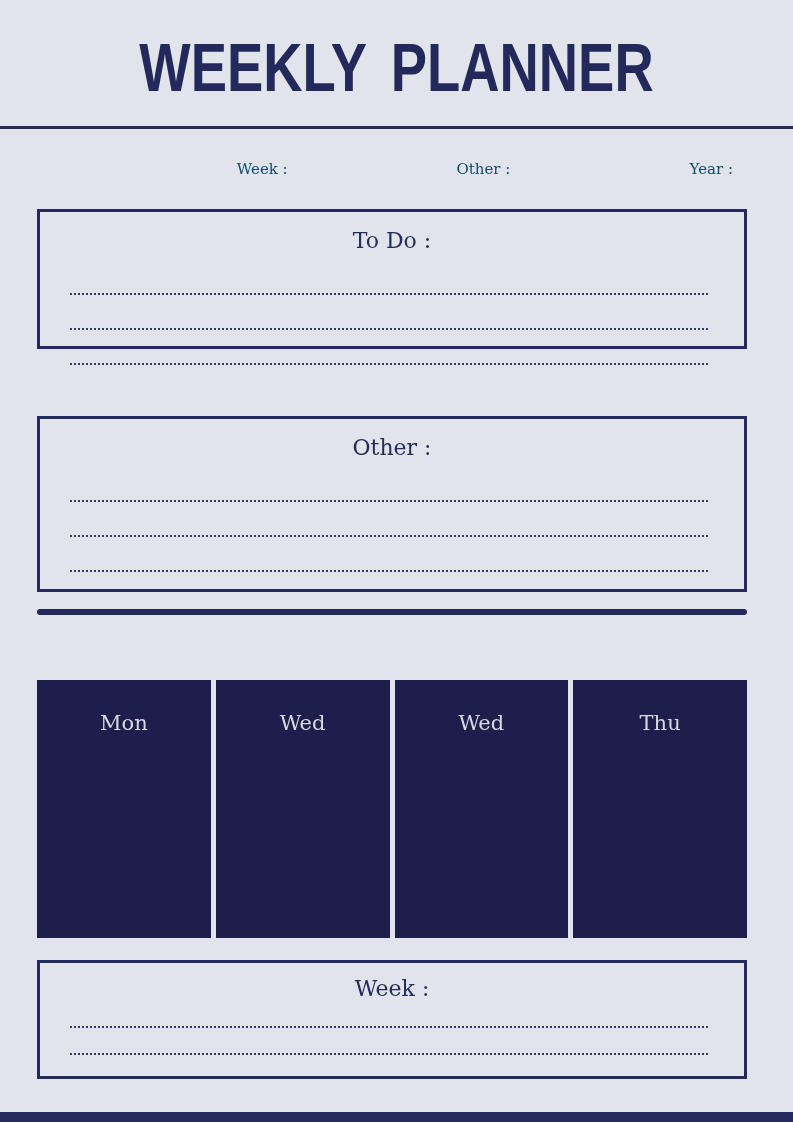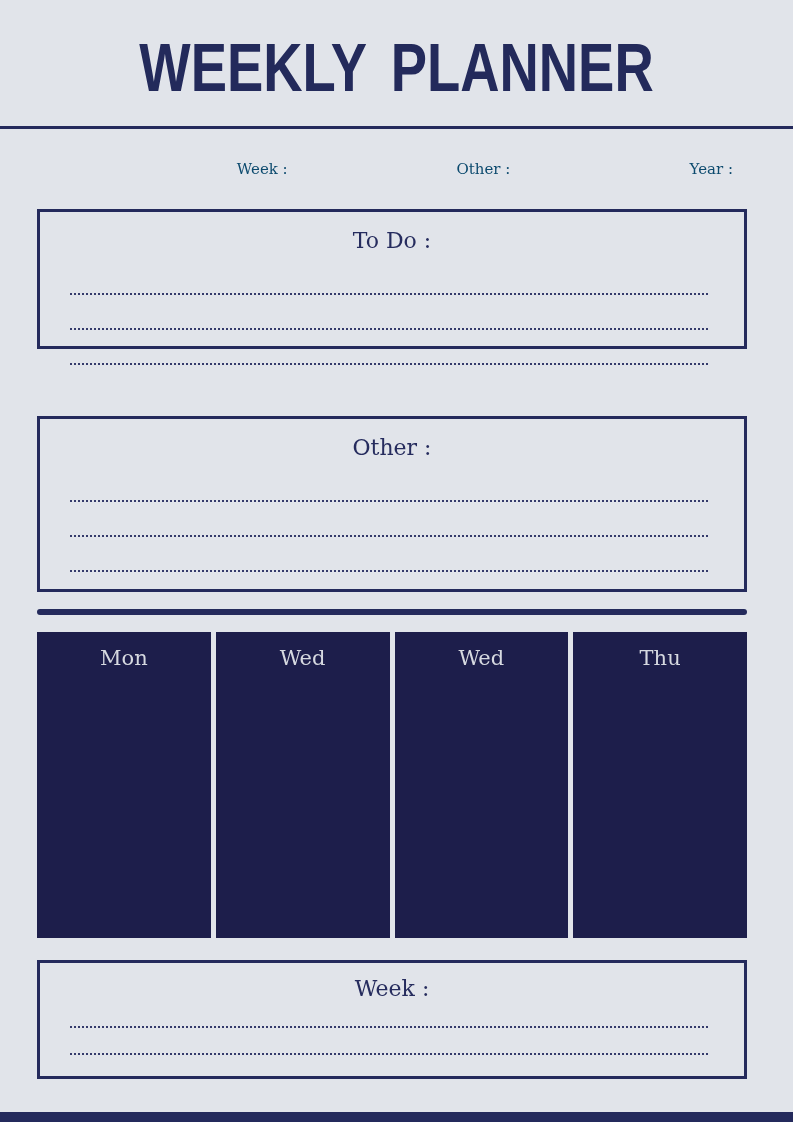--- a/index.html
+++ b/index.html
@@ -97,21 +97,22 @@
   .week-grid {
     position: absolute;
     top: 632px; left: 37px; width: 710px; height: 306px;
     display: flex;
     gap: 5px;
   }
   .day-col {
     flex: 1;
     background: #1d1e4b;
     text-align: center;
-    padding-top: 14px;
+    padding-top: 31px;
+    margin-top: 48px;
   }
   .day-label {
     font-size: 21px;
     color: #d6d9e0;
   }
 
   
   .footer-bar {
     position: absolute;
     left: 0; right: 0; bottom: 0; height: 10px;

